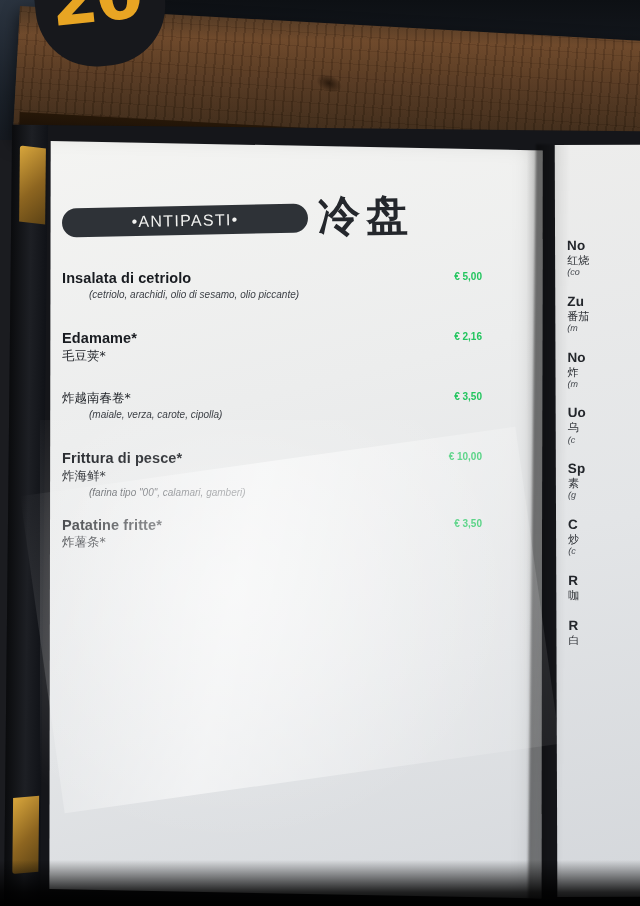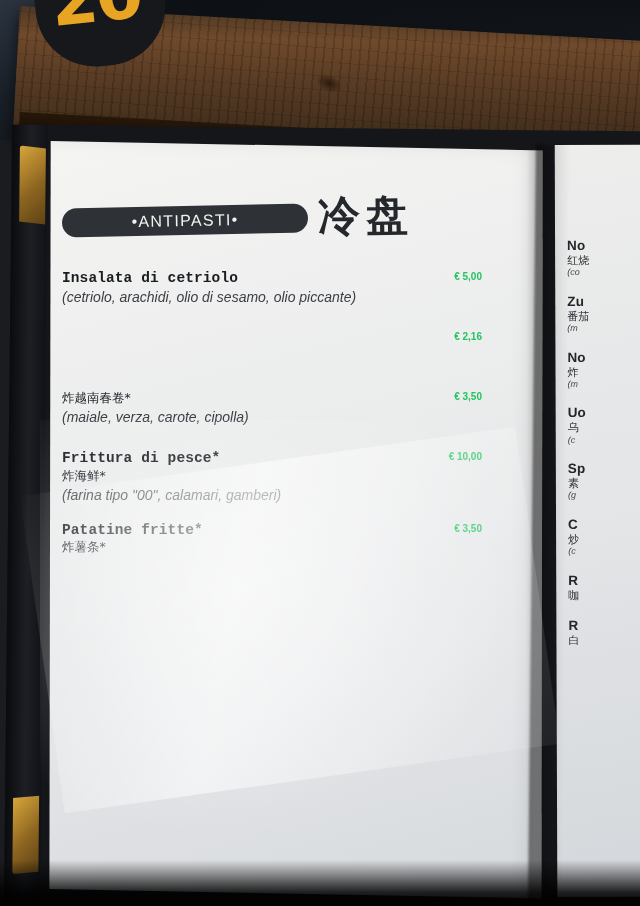--- a/index.html
+++ b/index.html
@@ -223,35 +223,35 @@
     position: relative;
     margin-bottom: 18px;
     min-height: 42px;
   }
   .mi-name {
     font-size: 14.5px;
     font-weight: 700;
     color: #191c21;
     letter-spacing: .1px;
     line-height: 1.15;
-    font-family: Liberation Mono, monospace;
   }
   .mi-cn {
     font-family: "DejaVu Sans", sans-serif;
     font-size: 12.5px;
     color: #23262b;
     line-height: 1.35;
     margin-top: 1px;
   }
   .mi-desc {
-    font-size: 14px;
+    font-size: 10px;
     font-style: italic;
     color: #3b3f45;
     line-height: 1.3;
     margin-top: 1px;
+    margin-left: 27px;
   }
   .mi-price {
     position: absolute;
     right: 0; top: 1px;
     font-size: 10px;
     font-weight: 700;
     color: #22c55e;
     white-space: nowrap;
   }
 
@@ -362,20 +362,22 @@
       <div class="section-cn">冷盘</div>
     </div>
 
     <div class="menu-item">
       <div class="mi-name">Insalata di cetriolo</div>
       <div class="mi-desc">(cetriolo, arachidi, olio di sesamo, olio piccante)</div>
       <div class="mi-price">€ 5,00</div>
     </div>
 
     <div class="menu-item">
+      <div class="mi-name">Edamame*</div>
+      <div class="mi-cn">毛豆荚*</div>
       <div class="mi-price">€ 2,16</div>
     </div>
 
     <div class="menu-item">
       <div class="mi-cn">炸越南春卷*</div>
       <div class="mi-desc">(maiale, verza, carote, cipolla)</div>
       <div class="mi-price">€ 3,50</div>
     </div>
 
     <div class="menu-item">

